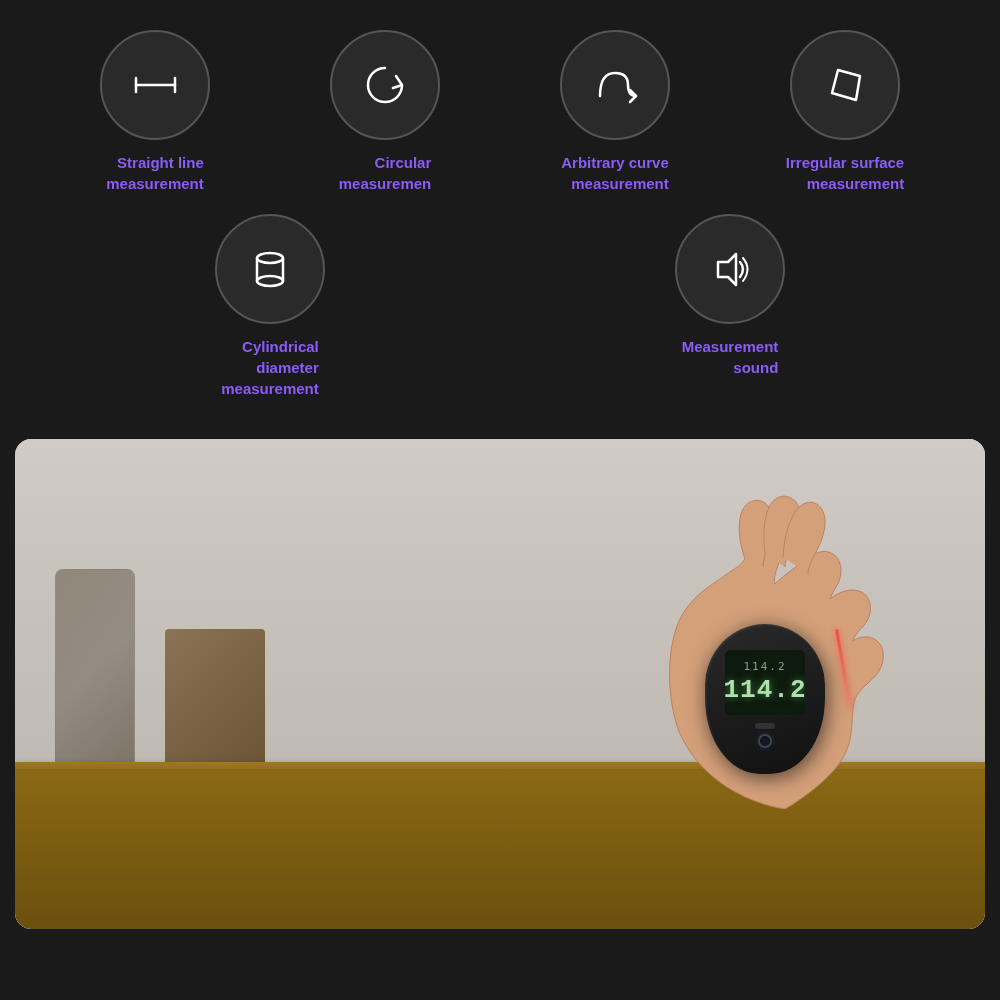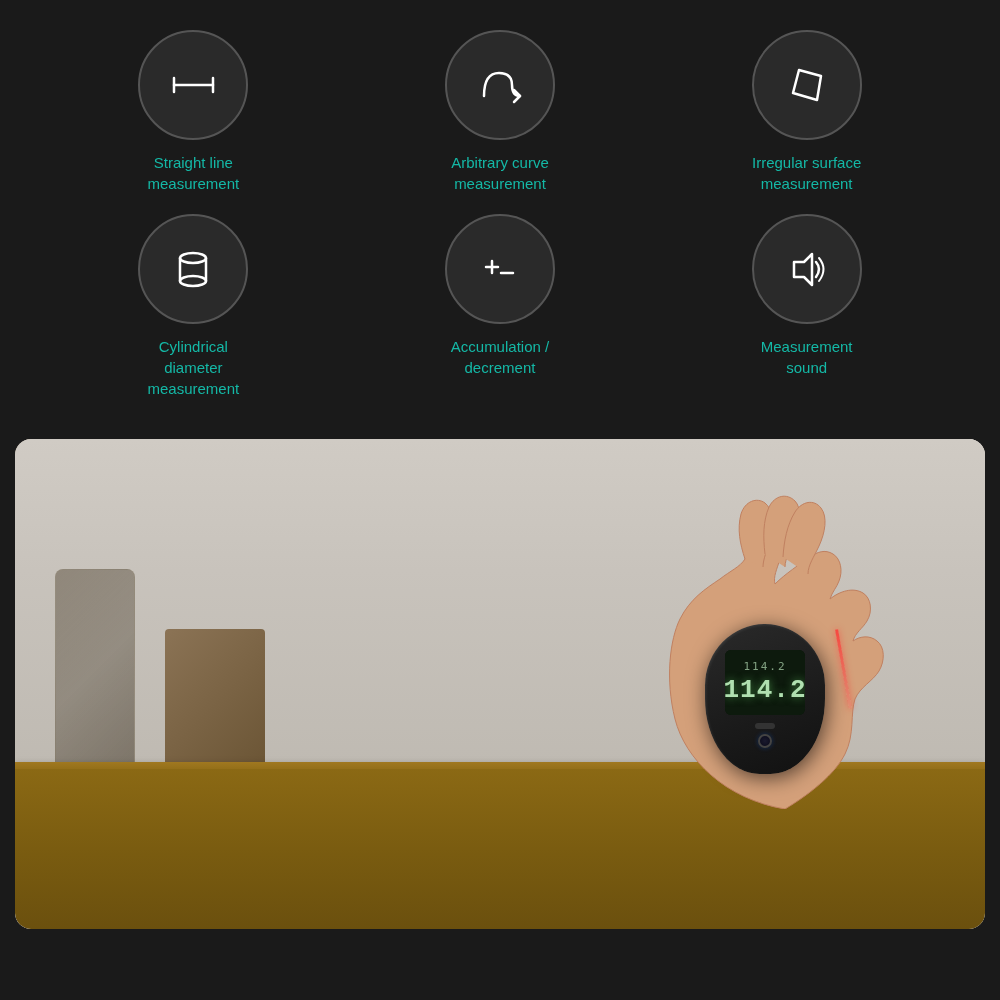--- a/index.html
+++ b/index.html
@@ -50,24 +50,25 @@
       width: 55px;
       height: 55px;
       stroke: white;
       fill: none;
       stroke-width: 2;
       stroke-linecap: round;
       stroke-linejoin: round;
     }
 
     .icon-label {
-      color: #14b8a6;
+      color: #8b5cf6;
       font-size: 15px;
-      text-align: center;
+      text-align: right;
       line-height: 1.4;
+      font-weight: bold;
     }
 
     .bottom-section {
       margin: 10px 15px 0 15px;
       border-radius: 16px;
       overflow: hidden;
       height: 490px;
       background: #3a3632;
       position: relative;
     }
@@ -255,20 +256,29 @@
         <div class="icon-circle">
           <svg viewBox="0 0 55 55">
             <line x1="8" y1="27" x2="47" y2="27" stroke="white" stroke-width="2.5"></line>
             <line x1="8" y1="20" x2="8" y2="34" stroke="white" stroke-width="2.5"></line>
             <line x1="47" y1="20" x2="47" y2="34" stroke="white" stroke-width="2.5"></line>
           </svg>
         </div>
         <span class="icon-label">Straight line<br>measurement</span>
       </div>
 
+      <div class="icon-item">
+        <div class="icon-circle">
+          <svg viewBox="0 0 55 55">
+            <path d="M 27 10 A 17 17 0 1 0 44 27" stroke="white" stroke-width="2.5" fill="none"></path>
+            <polyline points="38,18 44,27 35,30" stroke="white" stroke-width="2.5" fill="none"></polyline>
+          </svg>
+        </div>
+        <span class="icon-label">Circular<br>measuremen</span>
+      </div>
 
       <div class="icon-item">
         <div class="icon-circle">
           <svg viewBox="0 0 55 55">
             <path d="M 12 38 Q 12 15 27 15 Q 40 15 40 27 Q 40 38 48 38" stroke="white" stroke-width="2.5" fill="none"></path>
             <polyline points="42,32 48,38 42,44" stroke="white" stroke-width="2.5" fill="none"></polyline>
           </svg>
         </div>
         <span class="icon-label">Arbitrary curve<br>measurement</span>
       </div>
@@ -291,32 +301,20 @@
           <svg viewBox="0 0 55 55">
             <ellipse cx="27" cy="16" rx="13" ry="5" stroke="white" stroke-width="2.5" fill="none"></ellipse>
             <line x1="14" y1="16" x2="14" y2="39" stroke="white" stroke-width="2.5"></line>
             <line x1="40" y1="16" x2="40" y2="39" stroke="white" stroke-width="2.5"></line>
             <ellipse cx="27" cy="39" rx="13" ry="5" stroke="white" stroke-width="2.5" fill="none"></ellipse>
           </svg>
         </div>
         <span class="icon-label">Cylindrical<br>diameter<br>measurement</span>
       </div>
 
-      <div class="icon-item">
-        <div class="icon-circle">
-          <svg viewBox="0 0 55 55">
-
-            <line x1="20" y1="19" x2="20" y2="31" stroke="white" stroke-width="2.5"></line>
-            <line x1="14" y1="25" x2="26" y2="25" stroke="white" stroke-width="2.5"></line>
-
-            <line x1="29" y1="31" x2="41" y2="31" stroke="white" stroke-width="2.5"></line>
-          </svg>
-        </div>
-        <span class="icon-label">Accumulation /<br>decrement</span>
-      </div>
 
       <div class="icon-item">
         <div class="icon-circle">
           <svg viewBox="0 0 55 55">
             <polygon points="15,20 25,20 33,12 33,43 25,35 15,35" stroke="white" stroke-width="2.5" fill="none"></polygon>
             <path d="M 37 20 Q 43 27 37 35" stroke="white" stroke-width="2.5" fill="none"></path>
             <path d="M 40 16 Q 49 27 40 39" stroke="white" stroke-width="2" fill="none" stroke-dasharray="0"></path>
           </svg>
         </div>
         <span class="icon-label">Measurement<br>sound</span>

